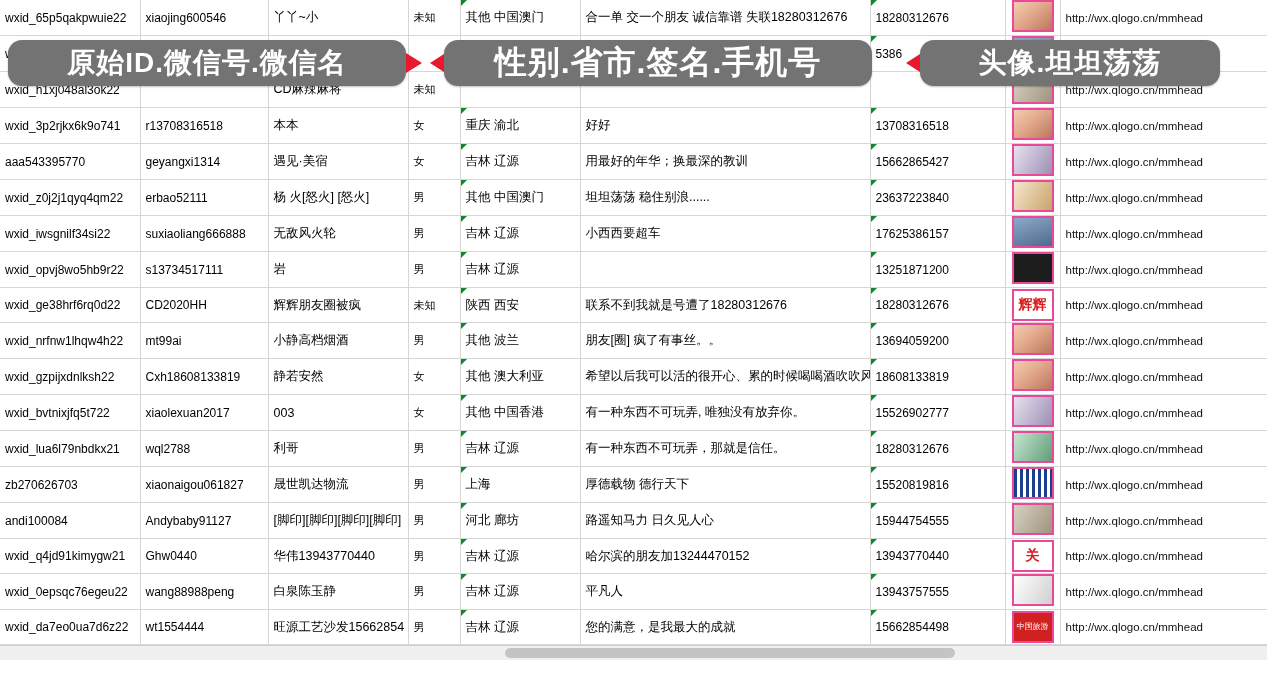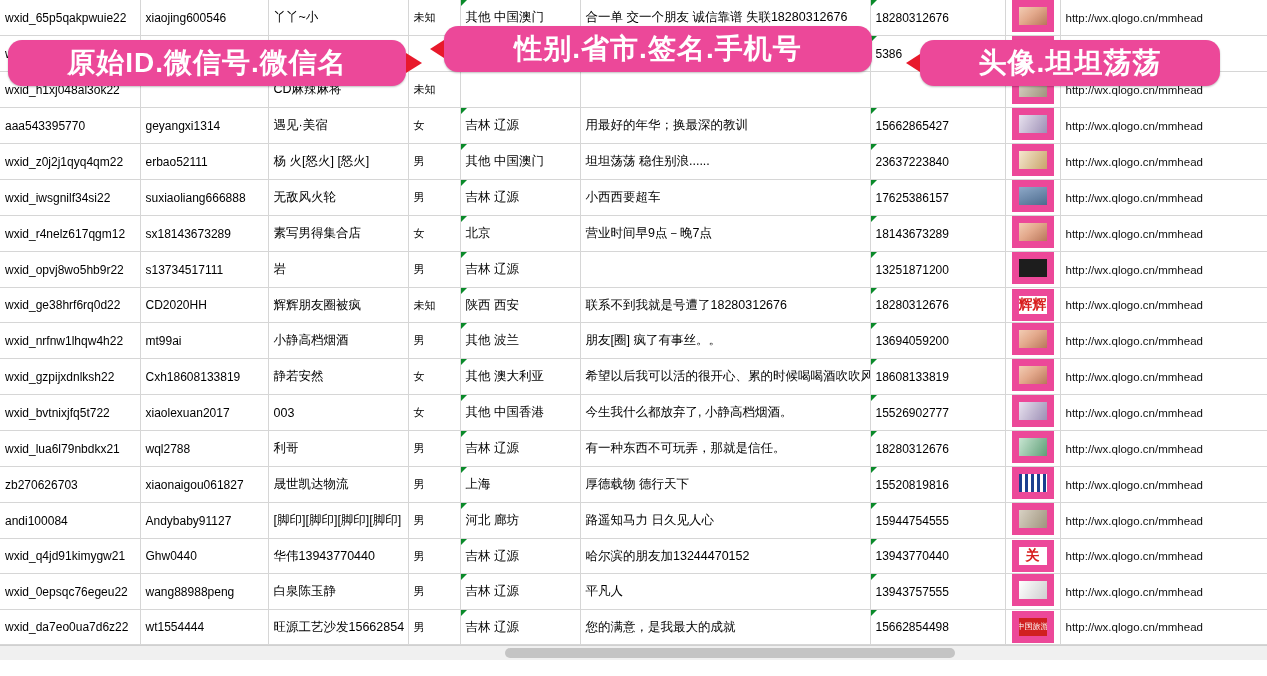--- a/index.html
+++ b/index.html
@@ -68,21 +68,21 @@
     border-top: 6px solid #0a8a2a;
     border-right: 6px solid transparent;
   }
 
   .avatar {
     display: inline-block;
     width: 42px;
     height: 32px;
     margin: 0 auto;
     background: #c9c9c9;
-    border: 7px solid #ec4899;
+    border: 2px solid #ec4899;
     box-sizing: border-box;
     position: relative;
     overflow: hidden;
   }
   .av-a { background: linear-gradient(140deg,#f2cdb4 0%, #e3a98c 45%, #b9765a 100%); }
   .av-b { background: linear-gradient(160deg,#8ea9c8 0%, #4d6b8e 100%); }
   .av-c { background: linear-gradient(120deg,#d8d2c4 0%, #9f937d 100%); }
   .av-d { background: linear-gradient(120deg,#e8e2ef 0%, #9d8fb5 100%); }
   .av-e { background: linear-gradient(120deg,#ffffff 0%, #cfcfcf 100%); }
   .av-f { background: linear-gradient(120deg,#f5e7cf 0%, #c9a46a 100%); }
@@ -109,44 +109,44 @@
     display: flex;
     align-items: center;
     justify-content: center;
     text-align: center;
     line-height: 1.05;
   }
 
   
   .banner {
     position: absolute;
-    background: #ec4899;
+    background: #737373;
     color: #ffffff;
     font-weight: bold;
     border-radius: 14px;
     display: flex;
     align-items: center;
     justify-content: center;
     letter-spacing: 1px;
     box-shadow: 0 1px 2px rgba(0,0,0,0.25);
     white-space: nowrap;
   }
   .banner-1 {
     left: 8px;
     top: 40px;
     width: 398px;
     height: 46px;
     font-size: 28px;
   }
   .banner-2 {
     left: 444px;
-    top: 26px;
+    top: 40px;
     width: 428px;
     height: 46px;
-    font-size: 28px;
+    font-size: 32px;
   }
   .banner-3 {
     left: 920px;
     top: 40px;
     width: 300px;
     height: 46px;
     font-size: 28px;
   }
   
   .banner-1::after {
@@ -245,20 +245,31 @@
           <td class="cell-wxno"></td>
           <td class="cell-name">CD麻辣麻将</td>
           <td class="cell-sex">未知</td>
           <td class="cell-prov"></td>
           <td class="cell-sign"></td>
           <td class="cell-phone"></td>
           <td class="cell-avatar"><div class="avatar av-c"></div></td>
           <td class="cell-link">http://wx.qlogo.cn/mmhead</td>
         </tr>
         <tr>
+          <td class="cell-id">wxid_3p2rjkx6k9o741</td>
+          <td class="cell-wxno">r13708316518</td>
+          <td class="cell-name">本本</td>
+          <td class="cell-sex">女</td>
+          <td class="cell-prov flagged">重庆 渝北</td>
+          <td class="cell-sign">好好</td>
+          <td class="cell-phone flagged">13708316518</td>
+          <td class="cell-avatar"><div class="avatar av-a"></div></td>
+          <td class="cell-link">http://wx.qlogo.cn/mmhead</td>
+        </tr>
+        <tr>
           <td class="cell-id">aaa543395770</td>
           <td class="cell-wxno">geyangxi1314</td>
           <td class="cell-name">遇见·美宿</td>
           <td class="cell-sex">女</td>
           <td class="cell-prov flagged">吉林 辽源</td>
           <td class="cell-sign">用最好的年华；换最深的教训</td>
           <td class="cell-phone flagged">15662865427</td>
           <td class="cell-avatar"><div class="avatar av-d"></div></td>
           <td class="cell-link">http://wx.qlogo.cn/mmhead</td>
         </tr>
@@ -275,31 +286,20 @@
         </tr>
         <tr>
           <td class="cell-id">wxid_iwsgnilf34si22</td>
           <td class="cell-wxno">suxiaoliang666888</td>
           <td class="cell-name">无敌风火轮</td>
           <td class="cell-sex">男</td>
           <td class="cell-prov flagged">吉林 辽源</td>
           <td class="cell-sign">小西西要超车</td>
           <td class="cell-phone flagged">17625386157</td>
           <td class="cell-avatar"><div class="avatar av-b"></div></td>
-          <td class="cell-link">http://wx.qlogo.cn/mmhead</td>
-        </tr>
-        <tr>
-          <td class="cell-id">wxid_r4nelz617qgm12</td>
-          <td class="cell-wxno">sx18143673289</td>
-          <td class="cell-name">素写男得集合店</td>
-          <td class="cell-sex">女</td>
-          <td class="cell-prov flagged">北京</td>
-          <td class="cell-sign">营业时间早9点－晚7点</td>
-          <td class="cell-phone flagged">18143673289</td>
-          <td class="cell-avatar"><div class="avatar av-a"></div></td>
           <td class="cell-link">http://wx.qlogo.cn/mmhead</td>
         </tr>
         <tr>
           <td class="cell-id">wxid_opvj8wo5hb9r22</td>
           <td class="cell-wxno">s13734517111</td>
           <td class="cell-name">岩</td>
           <td class="cell-sex">男</td>
           <td class="cell-prov flagged">吉林 辽源</td>
           <td class="cell-sign"></td>
           <td class="cell-phone flagged">13251871200</td>
@@ -340,21 +340,21 @@
           <td class="cell-phone flagged">18608133819</td>
           <td class="cell-avatar"><div class="avatar av-a"></div></td>
           <td class="cell-link">http://wx.qlogo.cn/mmhead</td>
         </tr>
         <tr>
           <td class="cell-id">wxid_bvtnixjfq5t722</td>
           <td class="cell-wxno">xiaolexuan2017</td>
           <td class="cell-name">003</td>
           <td class="cell-sex">女</td>
           <td class="cell-prov flagged">其他 中国香港</td>
-          <td class="cell-sign">今生我什么都放弃了, 小静高档烟酒。</td>
+          <td class="cell-sign">有一种东西不可玩弄, 唯独没有放弃你。</td>
           <td class="cell-phone flagged">15526902777</td>
           <td class="cell-avatar"><div class="avatar av-d"></div></td>
           <td class="cell-link">http://wx.qlogo.cn/mmhead</td>
         </tr>
         <tr>
           <td class="cell-id">wxid_lua6l79nbdkx21</td>
           <td class="cell-wxno">wql2788</td>
           <td class="cell-name">利哥</td>
           <td class="cell-sex">男</td>
           <td class="cell-prov flagged">吉林 辽源</td>

